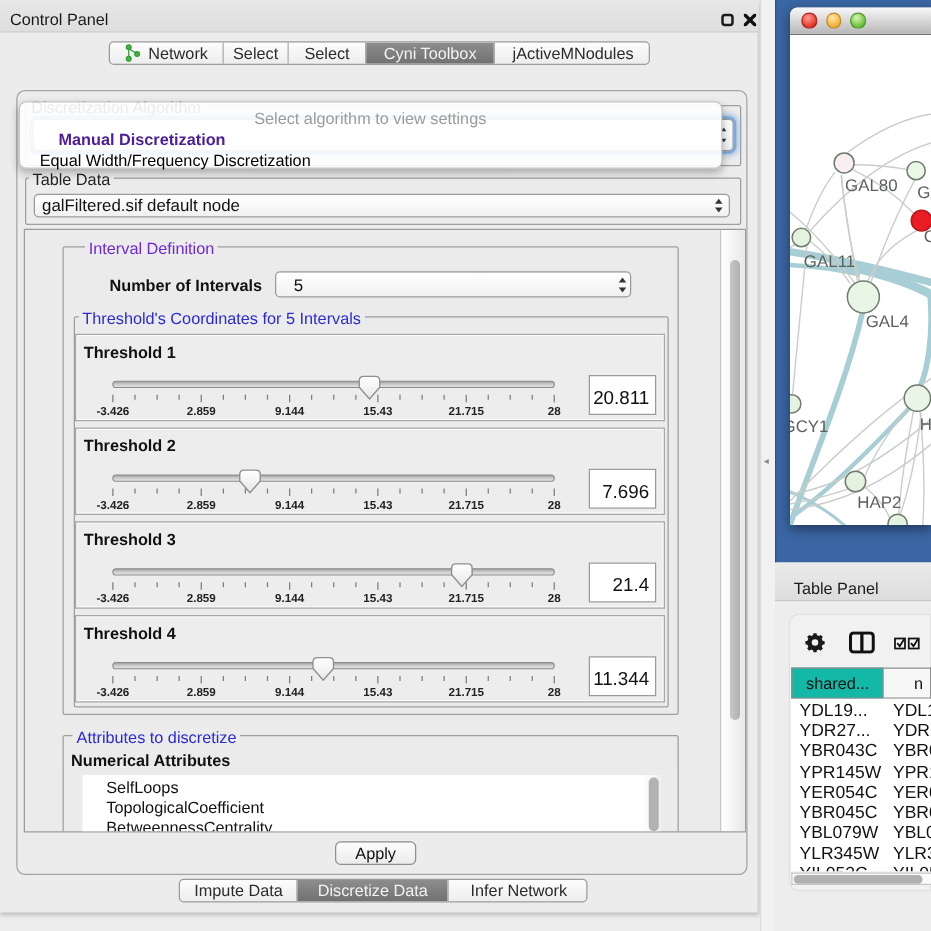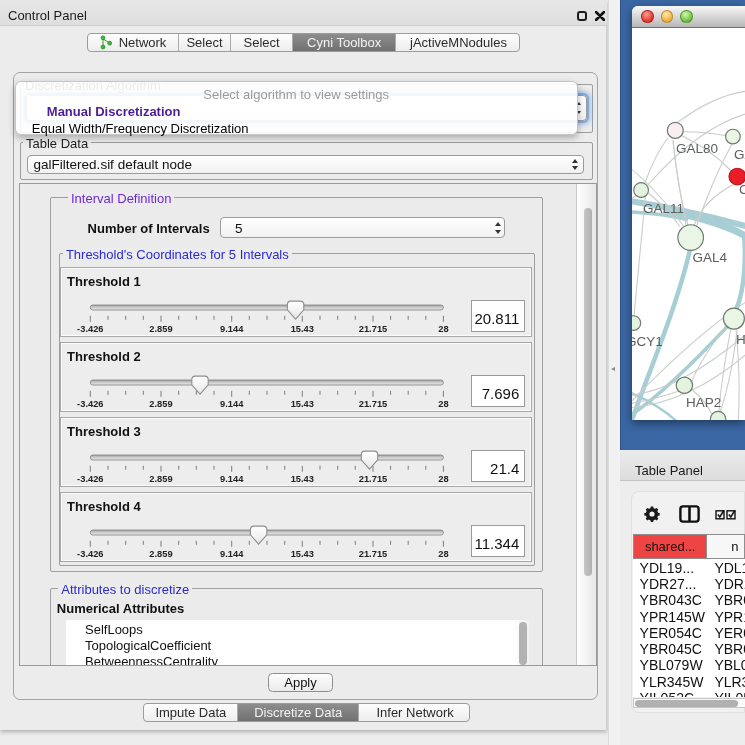--- a/index.html
+++ b/index.html
@@ -99,21 +99,21 @@
 #tlg { left:680.3px; background:radial-gradient(circle at 40% 30%,#d8f6b0,#68bf3d 70%); border:0.5px solid rgba(40,110,0,0.5); }
 #netcanvas { left:632px; top:27.5px; width:113px; height:392.5px; overflow:hidden; background:#fff; }
 
 #tpbar { left:620px; top:449.5px; width:125px; height:31px;
   background:linear-gradient(#eaeaea,#dddddd); border-bottom:1px solid #c4c4c4; }
 #tpbar .t { left:15px; top:13px; font-size:13px; color:#1a1a1a; }
 #tpbg { left:620px; top:480.5px; width:125px; height:264.5px; background:#ededed; }
 #tablepanel { left:630.7px; top:490.7px; width:114.3px; height:222.6px; background:#f1f1f1;
   border:1px solid #e0e0e0; border-radius:8px 0 0 8px; }
 
-#thead1 { left:633.2px; top:534.1px; width:74px; height:25px; background:#ef4444;
+#thead1 { left:633.2px; top:534.1px; width:74px; height:25px; background:#14b8a6;
   border:1px solid #8e8e8e; font-size:13px; color:#111; text-align:center; line-height:24px; }
 #thead2 { left:707.2px; top:534.1px; width:37.8px; height:25px; background:#f7f7f7;
   border:1px solid #8e8e8e; border-left:none; font-size:13px; color:#111; padding:4px 0 0 24px; }
 #trows { left:633.2px; top:559.1px; width:111.8px; height:138px; background:#fff; overflow:hidden; }
 .trow { left:0; width:200px; height:16.24px; font-size:14px; color:#111; }
 .trow .c1 { position:absolute; left:6.4px; top:0.8px; }
 .trow .c2 { position:absolute; left:81.2px; top:0.8px; }
 #hsb { left:633.2px; top:698px; width:111.8px; height:9.8px; background:#fafafa;
   border:1px solid #c6c6c6; border-right:none; }
 #hsb .th { left:0.8px; top:1.0px; width:103px; height:7.0px; border-radius:4px; background:#b1b1b1; }

